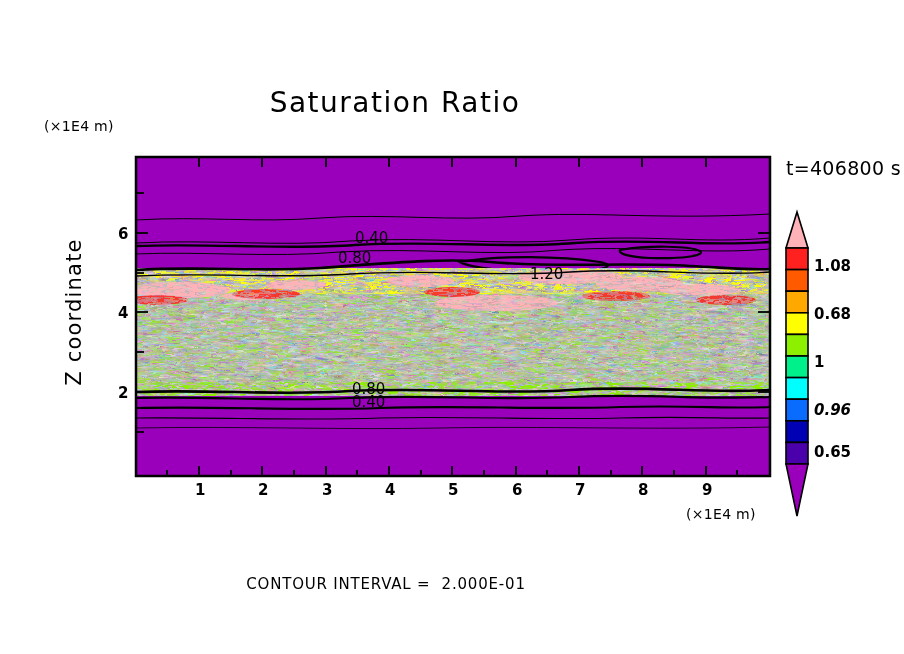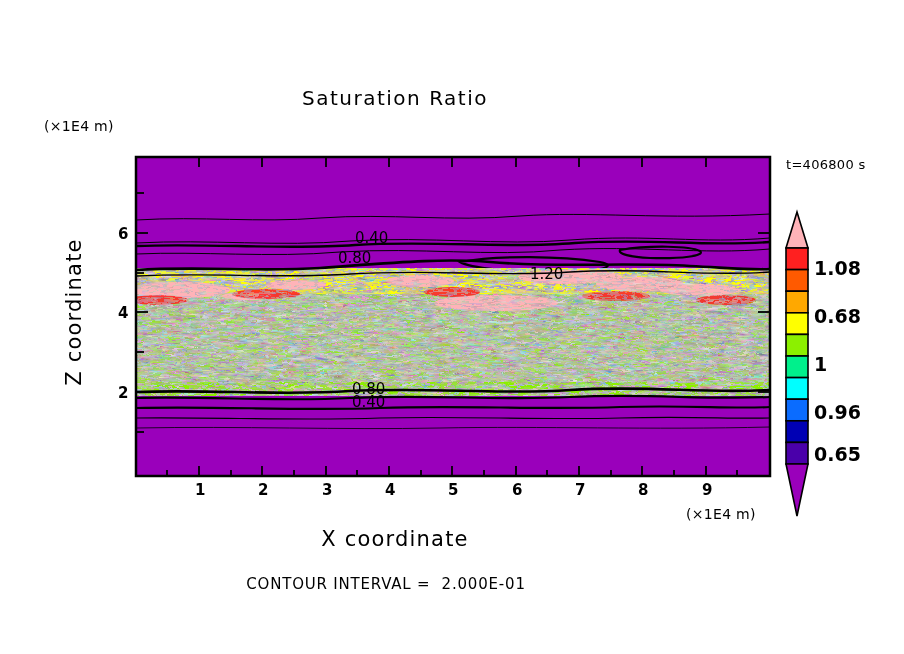--- a/index.html
+++ b/index.html
@@ -24,31 +24,31 @@
     position: absolute;
     white-space: pre;
     color: #000000;
     font-family: "DejaVu Sans", sans-serif;
     letter-spacing: 0.5px;
   }
   #title {
     left: 0; top: 86px;
     width: 790px;
     text-align: center;
-    font-size: 20px;
+    font-size: 28px;
     letter-spacing: 1.5px;
   }
   #unit-top-left {
     left: 44px; top: 118px;
     font-size: 14px;
     letter-spacing: 0.3px;
   }
   #time-stamp {
     left: 786px; top: 157px;
-    font-size: 13px;
+    font-size: 19px;
     letter-spacing: 0.3px;
   }
   #xaxis-title {
     left: 0; top: 527px;
     width: 790px;
     text-align: center;
     font-size: 21px;
     letter-spacing: 1.2px;
   }
   #yaxis-title {
@@ -76,37 +76,36 @@
     position: absolute;
     font-size: 15px;
     color: #000;
     font-family: "DejaVu Sans", sans-serif;
     font-weight: bold;
     white-space: pre;
   }
   .cb-label {
     position: absolute;
     left: 814px;
-    font-size: 19px;
+    font-size: 15px;
     color: #000;
     font-family: "DejaVu Sans", sans-serif;
     font-weight: bold;
     white-space: pre;
   }
   svg { display: block; }
 </style>
 </head>
 <body>
 
 <div class="plot-root">
 
   <div class="txt" id="title">Saturation Ratio</div>
   <div class="txt" id="unit-top-left">(×1E4 m)</div>
   <div class="txt" id="time-stamp">t=406800 s</div>
-  <div class="txt" id="xaxis-title">X coordinate</div>
   <div class="txt" id="yaxis-title">Z coordinate</div>
   <div class="txt" id="unit-bottom-right">(×1E4 m)</div>
   <div class="txt" id="caption">CONTOUR INTERVAL =  2.000E-01</div>
 
   <div class="tick-label" style="left:195px;top:481px;">1</div>
   <div class="tick-label" style="left:258px;top:481px;">2</div>
   <div class="tick-label" style="left:322px;top:481px;">3</div>
   <div class="tick-label" style="left:385px;top:481px;">4</div>
   <div class="tick-label" style="left:448px;top:481px;">5</div>
   <div class="tick-label" style="left:512px;top:481px;">6</div>
@@ -114,21 +113,21 @@
   <div class="tick-label" style="left:638px;top:481px;">8</div>
   <div class="tick-label" style="left:702px;top:481px;">9</div>
 
   <div class="tick-label" style="left:118px;top:384px;">2</div>
   <div class="tick-label" style="left:118px;top:304px;">4</div>
   <div class="tick-label" style="left:118px;top:225px;">6</div>
 
   <div class="cb-label" style="top:257px;">1.08</div>
   <div class="cb-label" style="top:305px;">0.68</div>
   <div class="cb-label" style="top:353px;">1</div>
-  <div class="cb-label" style="top:401px;">0.96</div>
+  <div class="cb-label" style="top:401px;font-style:italic;">0.96</div>
   <div class="cb-label" style="top:443px;">0.65</div>
 
   <svg width="904" height="654" style="position:absolute;left:0;top:0;">
     <defs>
       <clipPath id="plotclip">
         <rect x="136" y="157" width="634" height="319"></rect>
       </clipPath>
       <clipPath id="cbclip">
         <rect x="786" y="248" width="22" height="216"></rect>
       </clipPath>

